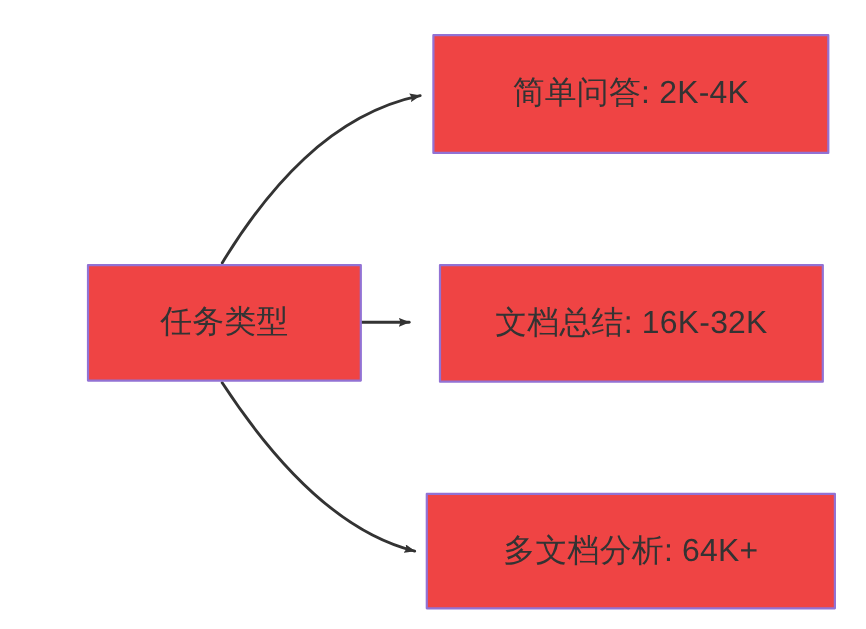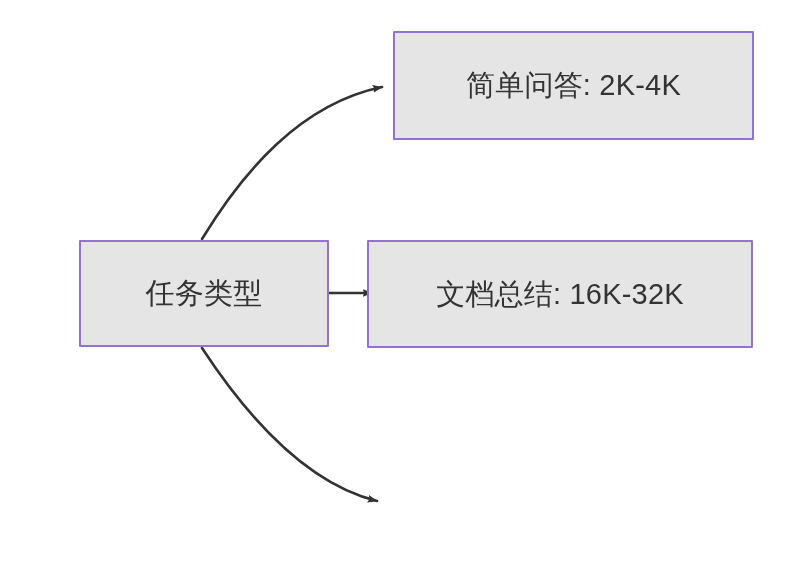--- a/index.html
+++ b/index.html
@@ -25,21 +25,21 @@
     position: absolute;
     left: 0;
     top: 0;
     width: 787px;
     height: 572px;
     pointer-events: none;
   }
   .node {
     position: absolute;
     box-sizing: border-box;
-    background: #e5e5e5;
+    background: #ef4444;
     border: 2px solid #9272d4;
     border-radius: 1px;
     display: flex;
     align-items: center;
     justify-content: center;
     color: #333333;
     font-size: 29px;
     line-height: 1.2;
     letter-spacing: 0.2px;
     white-space: nowrap;
@@ -55,23 +55,23 @@
     height: 107px;
     margin-left: 48px;
   }
   #node-simple-qa {
     left: 393px;
     top: 31px;
     width: 361px;
     height: 109px;
   }
   #node-doc-summary {
-    left: 367px;
+    left: 399px;
     top: 240px;
-    width: 386px;
+    width: 350px;
     height: 108px;
   }
   #node-multi-doc {
     left: 387px;
     top: 448px;
     width: 373px;
     height: 106px;
   }
 </style>
 </head>
@@ -98,14 +98,17 @@
   </div>
 
   <div class="node" id="node-simple-qa">
     <span class="node-label">简单问答: 2K-4K</span>
   </div>
 
   <div class="node" id="node-doc-summary">
     <span class="node-label">文档总结: 16K-32K</span>
   </div>
 
+  <div class="node" id="node-multi-doc">
+    <span class="node-label">多文档分析: 64K+</span>
+  </div>
 
 </div>
 
 </body></html>

